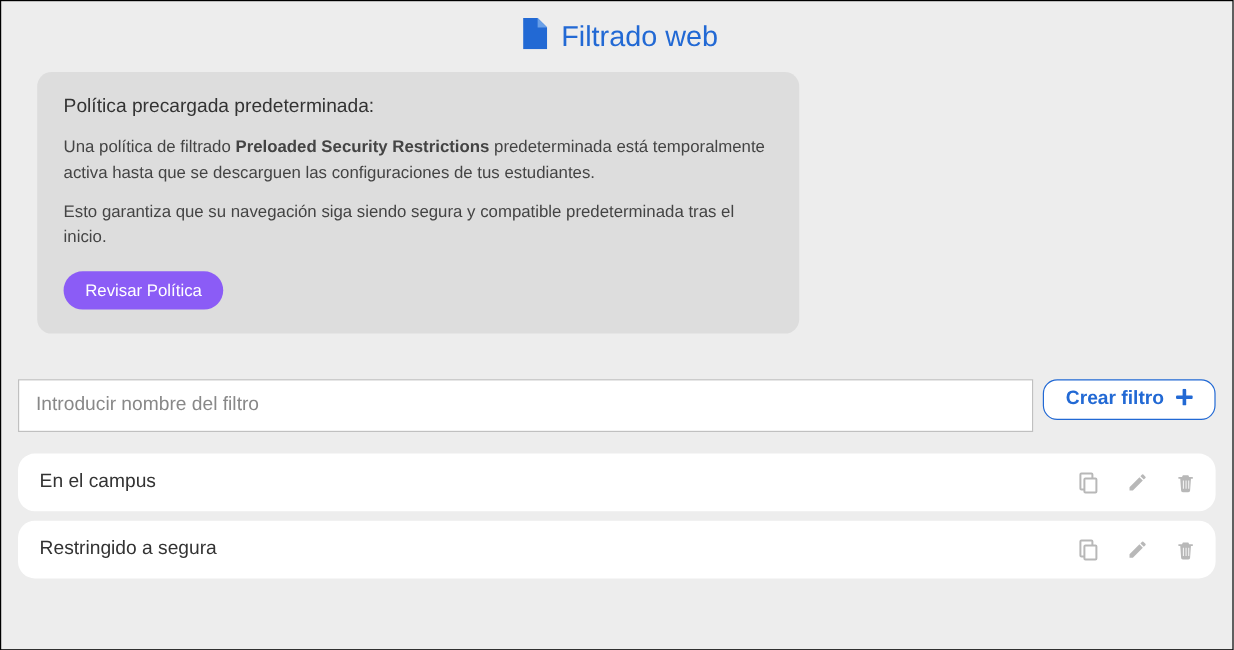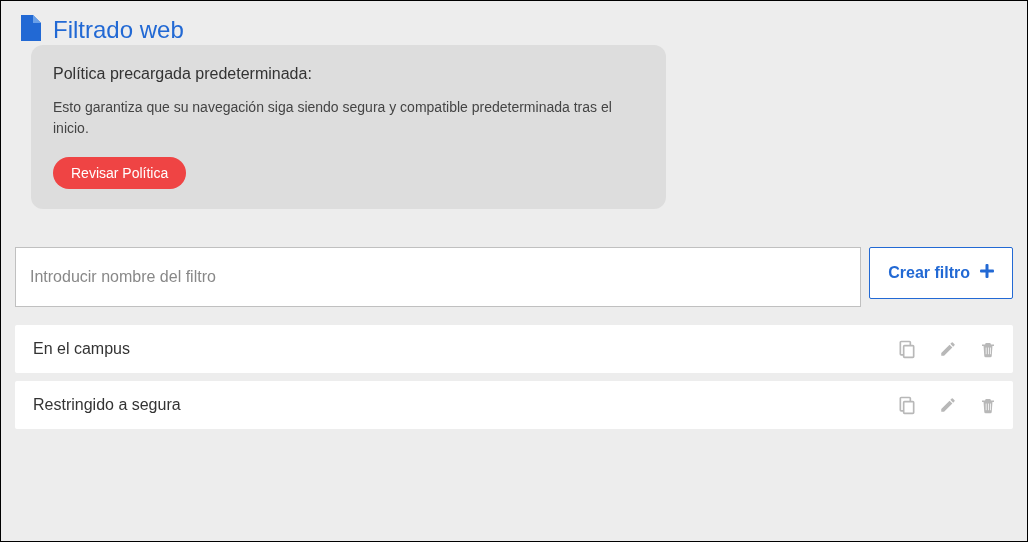--- a/index.html
+++ b/index.html
@@ -11,21 +11,23 @@
       height: 542px;
       border: 1px solid #000;
     }
     .page {
       padding: 14px 14px 14px 14px;
     }
     .header {
       display: flex;
       align-items: center;
       gap: 12px;
+      margin-bottom: 14px;
       padding-left: 4px;
+      justify-content: center;
     }
     .header .doc-icon { color: #2269d4; }
     .header .title {
       color: #2269d4;
       font-size: 24px;
       font-weight: 400;
     }
     .notice-card {
       background: #dddddd;
       border-radius: 12px;
@@ -41,75 +43,75 @@
       font-weight: 400;
     }
     .notice-p {
       font-size: 14px;
       color: #444;
       line-height: 1.5;
       margin-bottom: 12px;
     }
     .notice-p .bold { font-weight: 700; }
     .review-btn {
-      background: #ef4444;
+      background: #8b5cf6;
       color: #fff;
       border: none;
       border-radius: 16px;
       padding: 8px 18px;
       font-size: 14px;
       cursor: pointer;
       margin-top: 6px;
     }
     .create-row {
       display: flex;
       gap: 8px;
       margin-bottom: 18px;
       padding: 0 0 0 0;
     }
     .filter-name-input {
       flex: 1;
-      height: 60px;
+      height: 44px;
       border: 1px solid #c0c0c0;
       background: #fff;
       padding: 0 14px;
       font-size: 16px;
       color: #333;
       outline: none;
     }
     .filter-name-input::placeholder { color: #888; }
     .create-btn {
-      height: 52px;
+      height: 34px;
       border: 1px solid #2269d4;
       background: #fff;
       color: #2269d4;
       font-size: 16px;
       font-weight: 600;
       padding: 0 18px;
       display: flex;
       align-items: center;
       gap: 10px;
       cursor: pointer;
-      border-radius: 2px;
+      border-radius: 12px;
     }
     .create-btn .plus {
       font-weight: 900;
     }
     .filters-list {
       display: flex;
       flex-direction: column;
       gap: 8px;
     }
     .filter-row {
       background: #fff;
       height: 48px;
       display: flex;
       align-items: center;
       padding: 0 16px 0 18px;
-      border-radius: 2px;
+      border-radius: 14px;
     }
     .filter-label {
       flex: 1;
       font-size: 16px;
       color: #333;
     }
     .row-actions {
       display: flex;
       gap: 22px;
       align-items: center;
@@ -130,20 +132,23 @@
       <svg width="22" height="26" viewBox="0 0 22 26" fill="currentColor">
         <path d="M2 0 H14 L22 8 V26 H2 Z" fill="#2269d4"></path>
         <path d="M14 0 L22 8 H14 Z" fill="#6aa0e8"></path>
       </svg>
     </span>
     <span class="title">Filtrado web</span>
   </div>
 
   <div class="notice-card">
     <div class="notice-title">Política precargada predeterminada:</div>
+    <p class="notice-p">
+      <span>Una política de filtrado </span><span class="bold">Preloaded Security Restrictions</span><span> predeterminada está temporalmente activa hasta que se descarguen las configuraciones de tus estudiantes.</span>
+    </p>
     <p class="notice-p">Esto garantiza que su navegación siga siendo segura y compatible predeterminada tras el inicio.</p>
     <button class="review-btn">Revisar Política</button>
   </div>
 
   <div class="create-row">
     <input class="filter-name-input" type="text" placeholder="Introducir nombre del filtro" style="">
     <button class="create-btn">
       <span>Crear filtro</span>
       <span class="plus">
         <svg width="14" height="14" viewBox="0 0 14 14" fill="currentColor">

